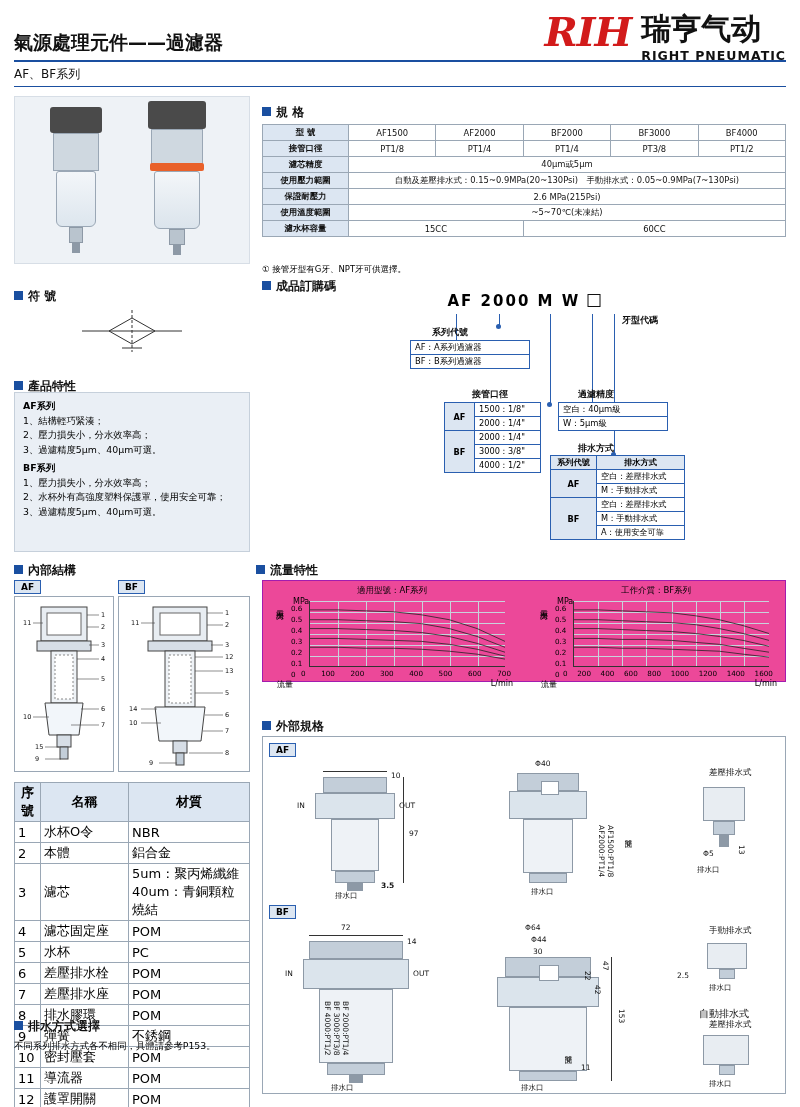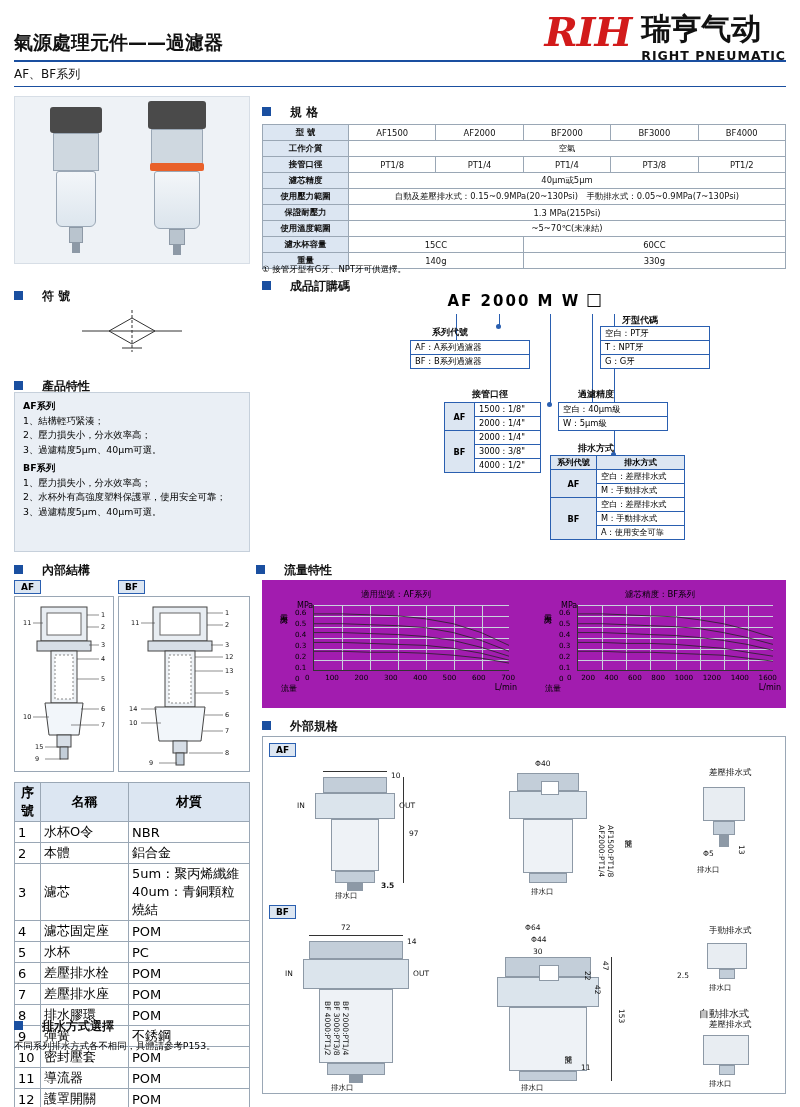--- a/index.html
+++ b/index.html
@@ -25,21 +25,21 @@
   .brand .en { font-size:12.5px; font-weight:bold; color:#111; letter-spacing:1px; margin-left:10px; margin-top:2px;}
   .brand-right { display:flex; flex-direction:column; }
   .title-main {
     position:absolute; left:14px; top:30px; font-size:19px; font-weight:bold; color:#111;
   }
   .rule { position:absolute; left:14px; top:60px; width:772px; height:2px; background:#1a4fa0; }
   .subtitle { position:absolute; left:14px; top:66px; font-size:12px; color:#111; }
   .rule2 { position:absolute; left:14px; top:86px; width:772px; height:1px; background:#1a4fa0; }
 
   
-  .sec { position:absolute; font-size:12px; font-weight:bold; color:#111; padding-left:28px; }
+  .sec { position:absolute; font-size:12px; font-weight:bold; color:#111; padding-left:14px; }
   .sec:before {
     content:""; position:absolute; left:0; top:3px; width:9px; height:9px;
     background:#1a4fa0;
   }
 
   
   table { border-collapse: collapse; }
   .spec-tbl { position:absolute; left:262px; top:124px; width:524px; font-size:8.4px; }
   .spec-tbl td, .spec-tbl th { border:1px solid #9aa7b5; padding:2px 3px; text-align:center; color:#111; }
   .spec-tbl td.lbl { background:#dce6f2; font-weight:bold; width:86px; text-align:center; }
@@ -82,21 +82,21 @@
 
   
   .inner-wrap { position:absolute; left:14px; top:580px; width:236px; height:195px; }
   .tag { position:absolute; background:#dce6f2; border:1px solid #2a5fb0; font-size:9px; font-weight:bold; padding:1px 6px; }
   .draw-box { position:absolute; border:1px solid #9aa7b5; background:#fff; }
   .parts-tbl { position:absolute; left:14px; top:782px; width:236px; font-size:13px; }
   .parts-tbl td { border:1px solid #9aa7b5; padding:1px 3px; }
   .parts-tbl .hd td { background:#dce6f2; font-weight:bold; text-align:center; }
 
   
-  .flow-wrap { position:absolute; left:262px; top:580px; width:524px; height:128px; border:5px solid #a21caf; background:#a21caf; }
+  .flow-wrap { position:absolute; left:262px; top:580px; width:524px; height:102px; border:1px solid #a21caf; background:#ec4899; }
   .chart { position:absolute; top:4px; width:250px; height:120px; }
   .chart .ctitle { position:absolute; top:0; left:0; width:100%; text-align:center; font-size:8.5px; }
   .plot { position:absolute; left:42px; top:16px; width:196px; height:66px; border-left:1px solid #333; border-bottom:1px solid #333; }
   .gl { position:absolute; left:0; width:100%; height:1px; background:#c9d2dc; }
   .gv { position:absolute; top:0; height:100%; width:1px; background:#c9d2dc; }
   .curve { position:absolute; left:0; top:0; width:100%; height:100%; }
   .ylab { position:absolute; left:6px; top:20px; font-size:8px; writing-mode:vertical-rl; }
   .yunit { position:absolute; left:26px; top:12px; font-size:8px; }
   .xticks { position:absolute; left:34px; top:84px; width:210px; font-size:7.2px; display:flex; justify-content:space-between; }
   .xlab { position:absolute; left:10px; top:94px; font-size:8px; }
@@ -158,56 +158,47 @@
   <tbody>
       <tr>
     <td class="lbl">型 號</td>
     <td>AF1500</td>
     <td>AF2000</td>
     <td>BF2000</td>
     <td>BF3000</td>
     <td>BF4000</td>
   </tr>
   <tr>
-    <td class="lbl">工作介質</td>
-    <td colspan="5">空氣</td>
-  </tr>
-  <tr>
     <td class="lbl">接管口徑</td>
     <td>PT1/8</td>
     <td>PT1/4</td>
     <td>PT1/4</td>
     <td>PT3/8</td>
     <td>PT1/2</td>
   </tr>
   <tr>
     <td class="lbl">濾芯精度</td>
     <td colspan="5">40μm或5μm</td>
   </tr>
   <tr>
     <td class="lbl">使用壓力範圍</td>
     <td colspan="5">自動及差壓排水式：0.15~0.9MPa(20~130Psi)　手動排水式：0.05~0.9MPa(7~130Psi)</td>
   </tr>
   <tr>
     <td class="lbl">保證耐壓力</td>
-    <td colspan="5">1.3 MPa(215Psi)</td>
+    <td colspan="5">2.6 MPa(215Psi)</td>
   </tr>
   <tr>
     <td class="lbl">使用溫度範圍</td>
     <td colspan="5">~5~70℃(未凍結)</td>
   </tr>
   <tr>
     <td class="lbl">濾水杯容量</td>
     <td colspan="2">15CC</td>
     <td colspan="3">60CC</td>
-  </tr>
-  <tr>
-    <td class="lbl">重量</td>
-    <td colspan="2">140g</td>
-    <td colspan="3">330g</td>
   </tr>
 </tbody>
   </table>
 <div class="spec-note">① 接管牙型有G牙、NPT牙可供選擇。</div>
 
 <div class="sec" style="left:14px; top:288px;">符 號</div>
 <div class="symbol-box">
   <svg width="236" height="62" viewBox="0 0 236 62">
     <line x1="68" y1="31" x2="168" y2="31" stroke="#333" stroke-width="1"></line>
     <polygon points="95,31 118,18 141,31 118,44" fill="none" stroke="#333" stroke-width="1"></polygon>
@@ -246,25 +237,20 @@
   <div class="lead" style="left:352px; top:22px; width:1px; height:140px;"></div>
   <div class="dot" style="left:349px; top:160px;"></div>
 
   <div class="obh" style="left:170px; top:34px;">系列代號</div>
   <div class="ob" style="left:148px; top:48px; width:120px;">
     <div class="rw">AF：A系列過濾器</div>
     <div class="rw" style="border-top:1px solid #2a5fb0;">BF：B系列過濾器</div>
   </div>
 
   <div class="obh" style="left:360px; top:22px;">牙型代碼</div>
-  <div class="ob" style="left:338px; top:34px; width:110px;">
-    <div class="rw">空白：PT牙</div>
-    <div class="rw" style="border-top:1px solid #2a5fb0;">T：NPT牙</div>
-    <div class="rw" style="border-top:1px solid #2a5fb0;">G：G牙</div>
-  </div>
 
   <div class="obh" style="left:210px; top:96px;">接管口徑</div>
   <table class="mini-tbl" style="position:absolute; left:182px; top:110px;">
     <tbody>
         <tr>
           <td class="h" rowspan="2" style="width:30px;">AF</td>
           <td style="width:66px;">1500：1/8"</td>
         </tr>
     <tr>
           <td>2000：1/4"</td>
@@ -540,21 +526,21 @@
       <span>400</span>
       <span>500</span>
       <span>600</span>
       <span>700</span>
     </div>
     <div class="xlab">流量</div>
     <div class="xunit">L/min</div>
   </div>
 
   <div class="chart" style="left:268px;">
-    <div class="ctitle">濾芯精度：BF系列</div>
+    <div class="ctitle">工作介質：BF系列</div>
     <div class="yunit">MPa</div>
     <div class="ylab vtxt">二次壓力</div>
     <div class="yticks" style="top:20px;">
       <div>0.6</div>
       <div>0.5</div>
       <div>0.4</div>
       <div>0.3</div>
       <div>0.2</div>
       <div>0.1</div>
       <div>0</div>

